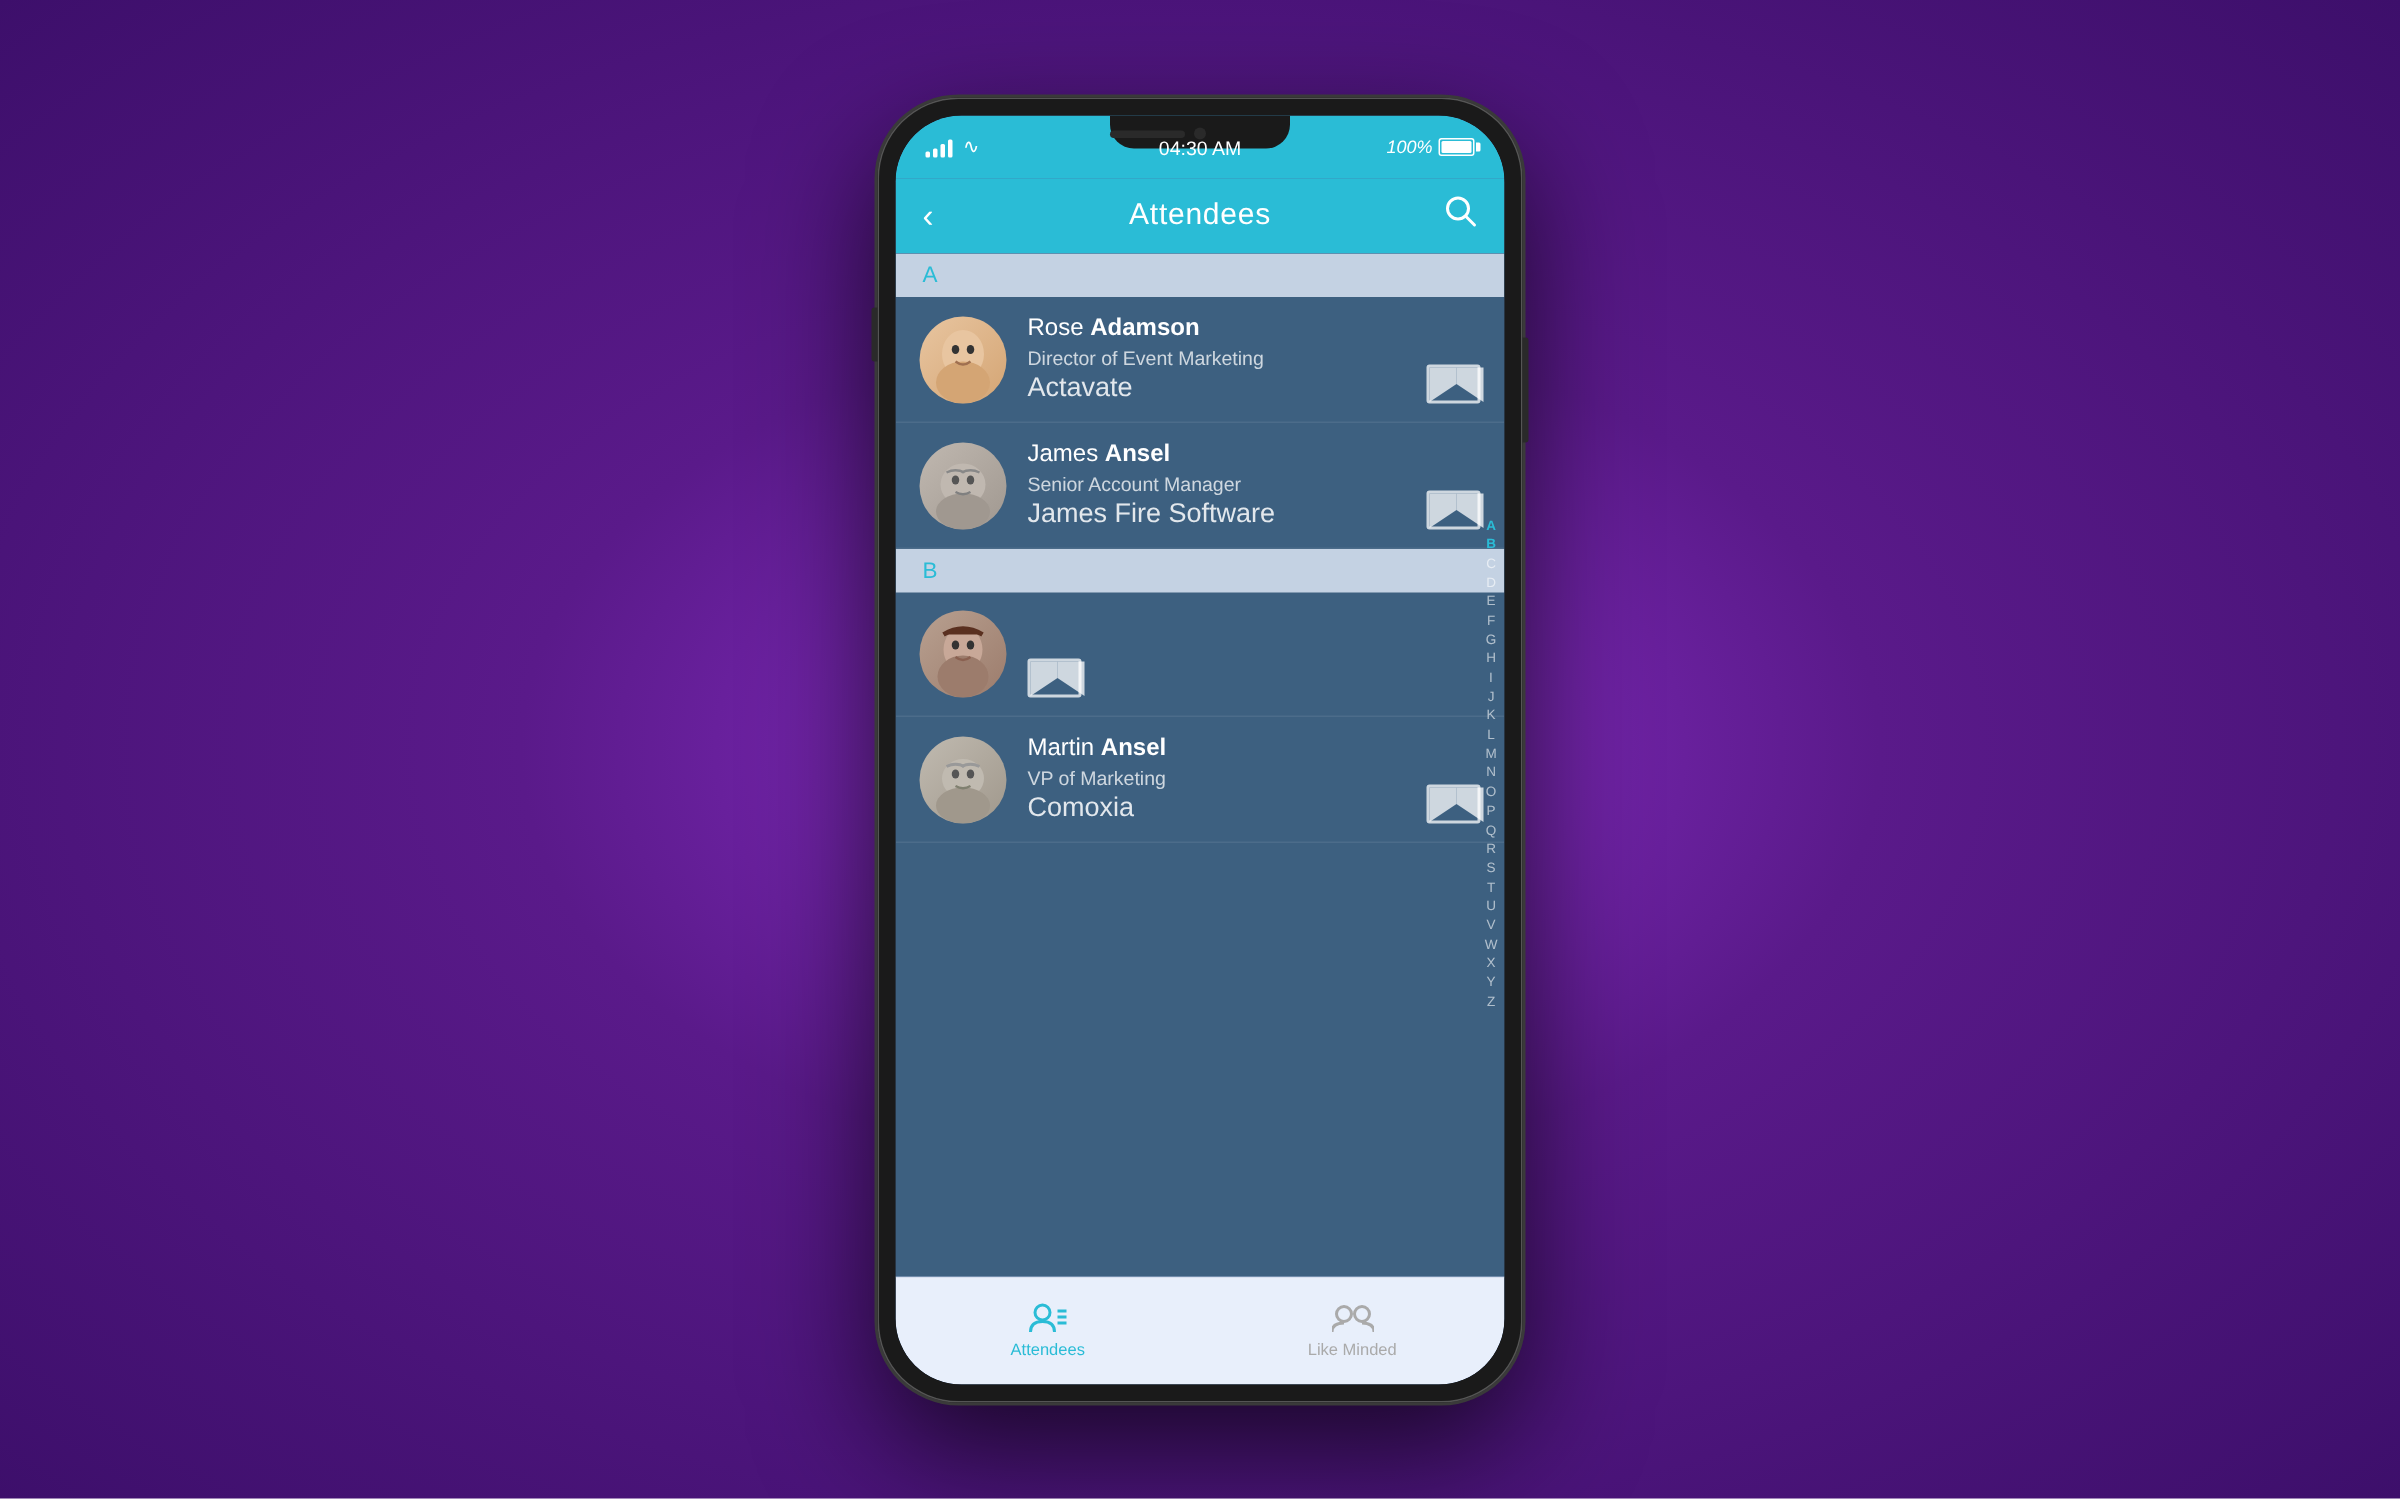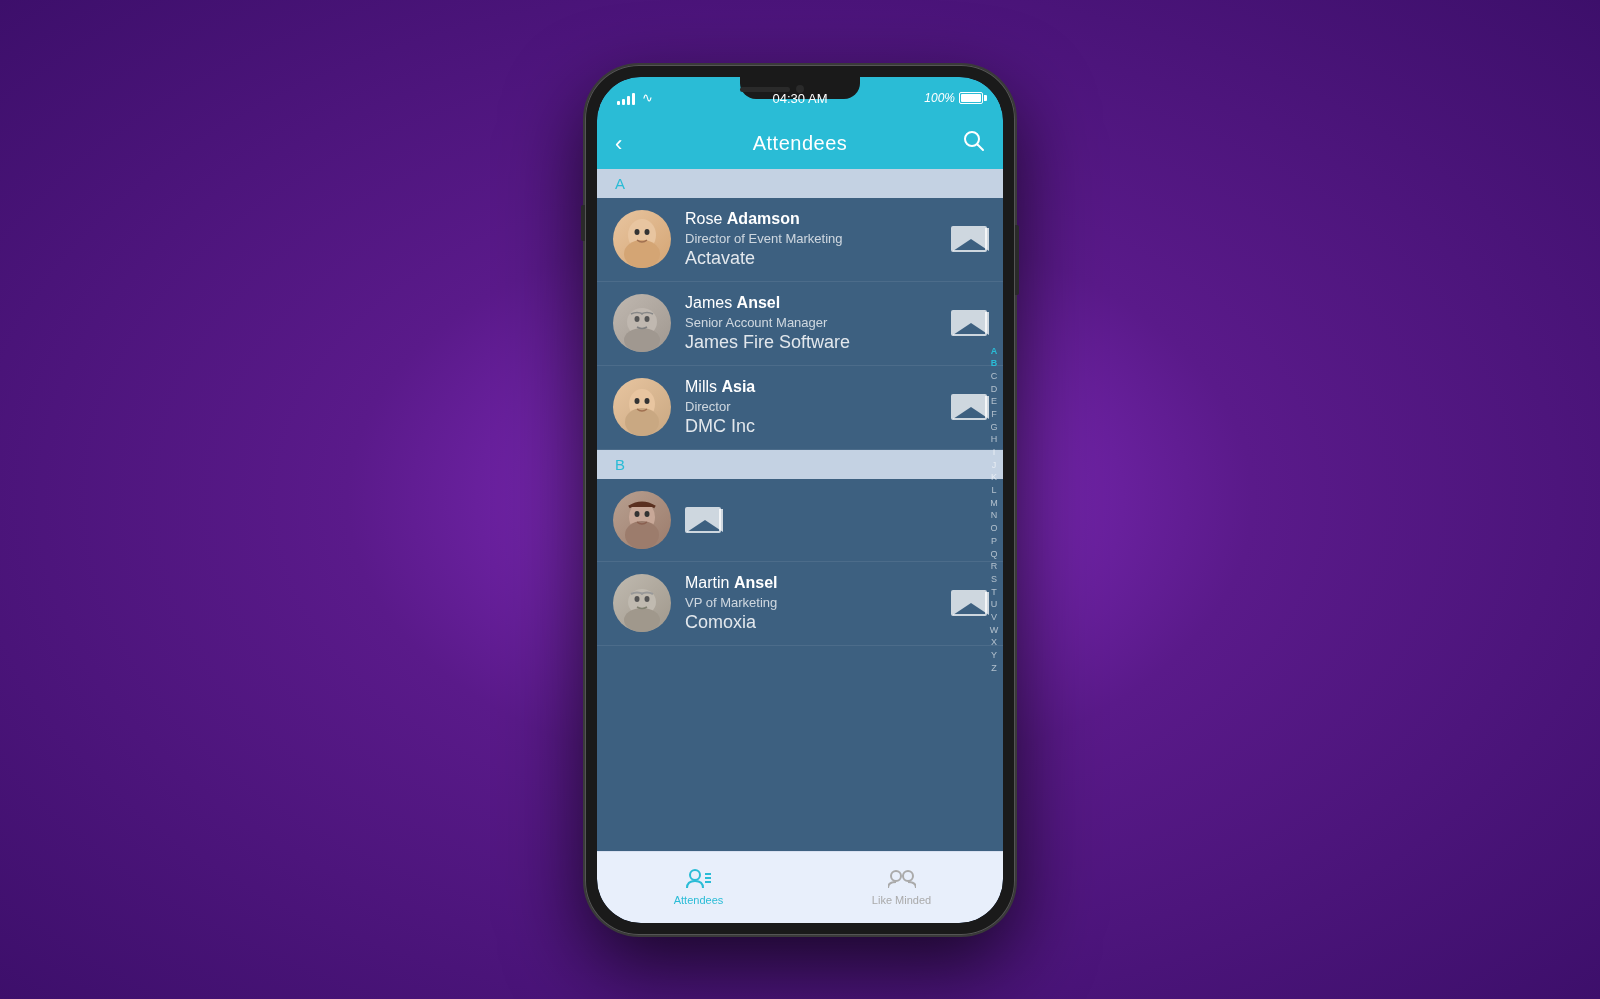--- a/index.html
+++ b/index.html
@@ -251,21 +251,21 @@
       background: rgba(220, 230, 245, 0.85);
       padding: 6px 18px;
       font-size: 15px;
       color: #2abcd6;
       font-weight: 500;
       letter-spacing: 0.5px;
     }
 
     .attendee-item {
       display: flex;
-      align-items: center;
+      align-items: flex-end;
       padding: 12px 16px;
       border-bottom: 1px solid rgba(255,255,255,0.08);
       cursor: pointer;
       position: relative;
     }
 
     .avatar {
       width: 58px;
       height: 58px;
       border-radius: 50%;
@@ -476,37 +476,20 @@
               </svg>
             </div>
             <div class="attendee-info">
               <div class="attendee-name">James <span>Ansel</span></div>
               <div class="attendee-title">Senior Account Manager</div>
               <div class="attendee-company">James Fire Software</div>
             </div>
             <div class="mail-icon"></div>
           </div>
 
-          <div class="attendee-item">
-            <div class="avatar avatar-mills">
-              <svg class="face-svg" viewBox="0 0 58 58">
-                <ellipse cx="29" cy="26" rx="13" ry="15" fill="#e8c5a0"></ellipse>
-                <ellipse cx="29" cy="44" rx="17" ry="14" fill="#c9a882"></ellipse>
-                <ellipse cx="24" cy="23" rx="2.5" ry="3" fill="#333"></ellipse>
-                <ellipse cx="34" cy="23" rx="2.5" ry="3" fill="#333"></ellipse>
-                <path d="M24 31 Q29 35 34 31" stroke="#a07050" stroke-width="1.5" fill="none"></path>
-              </svg>
-            </div>
-            <div class="attendee-info">
-              <div class="attendee-name">Mills <span>Asia</span></div>
-              <div class="attendee-title">Director</div>
-              <div class="attendee-company">DMC Inc</div>
-            </div>
-            <div class="mail-icon"></div>
-          </div>
 
           <div class="section-header">B</div>
 
           <div class="attendee-item">
             <div class="avatar avatar-anna">
               <svg class="face-svg" viewBox="0 0 58 58">
                 <ellipse cx="29" cy="26" rx="13" ry="15" fill="#c8a898"></ellipse>
                 <ellipse cx="29" cy="44" rx="17" ry="14" fill="#9c7c6c"></ellipse>
                 <ellipse cx="24" cy="23" rx="2.5" ry="3" fill="#333"></ellipse>
                 <ellipse cx="34" cy="23" rx="2.5" ry="3" fill="#333"></ellipse>

